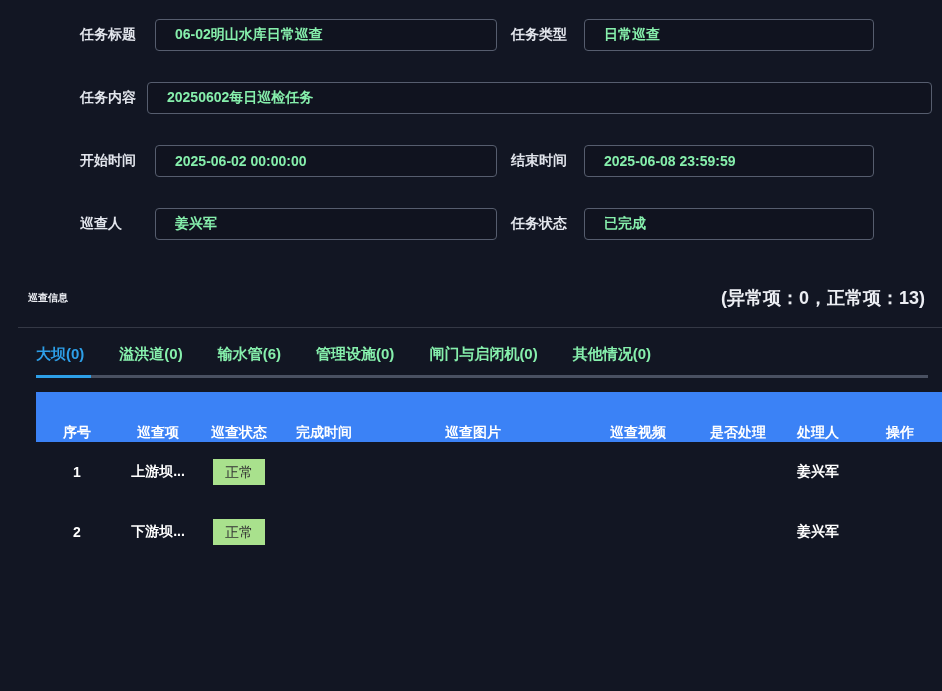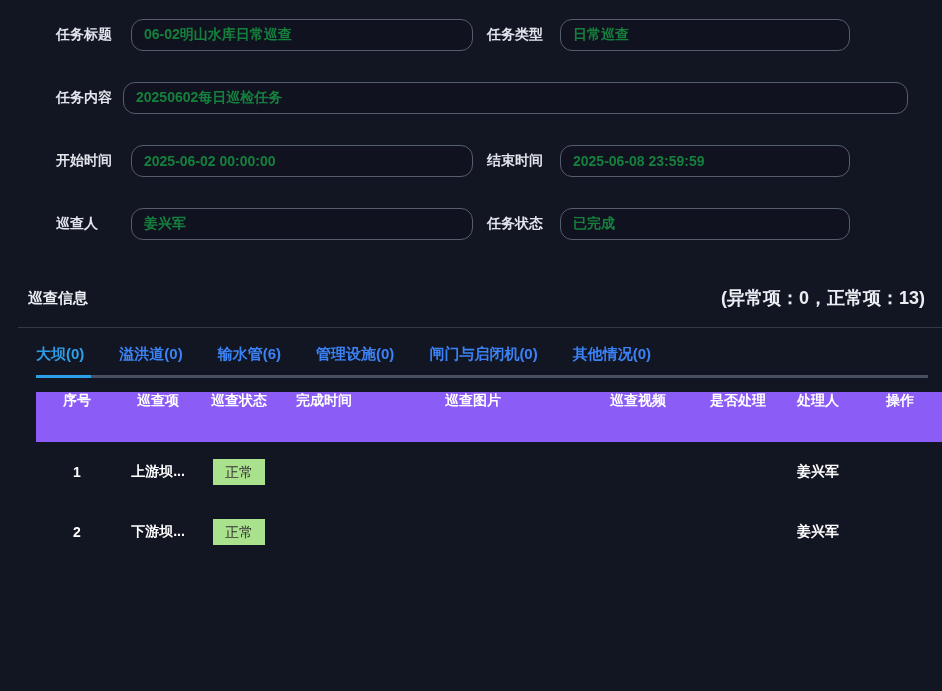--- a/index.html
+++ b/index.html
@@ -7,52 +7,52 @@
   body {
     background:#121623;
     font-family:"Liberation Sans","DejaVu Sans",sans-serif;
     color:#e8eaf0;
     overflow:hidden;
   }
   .page { width:942px; height:691px; padding-top:19px; }
 
   
   .form-row { display:flex; align-items:center; height:32px; margin-bottom:31px; padding-left:56px; }
-  .f-label { width:75px; font-size:14px; font-weight:600; color:#e2e5ec; flex:none; }
+  .f-label { width:75px; font-size:14px; font-weight:600; color:#e2e5ec; flex:none;margin-left:24px; }
   .f-label.narrow { width:67px; }
   .f-input {
-    height:32px; border:1px solid #565d6e; border-radius:12px;
-    background:#10131f; color:#15803d; font-size:14px; font-weight:700;
-    padding:0 12px; outline:none;
+    height:32px; border:1px solid #565d6e; border-radius:4px;
+    background:#10131f; color:#86efac; font-size:14px; font-weight:700;
+    padding:0 19px; outline:none;
     font-family:"Liberation Sans","DejaVu Sans",sans-serif;
   }
   .w1 { width:342px; flex:none; }
   .w2 { width:290px; flex:none; }
   .wfull { width:785px; flex:none; }
   .f-label.second { width:77px; margin-left:10px; padding-left:4px; }
 
   
   .section-head {
     display:flex; justify-content:space-between; align-items:center;
     padding:14px 17px 0 28px; height:40px;
   }
-  .section-title { font-size:15px; font-weight:600; color:#eceef3; }
+  .section-title { font-size:10px; font-weight:600; color:#eceef3; }
   .section-summary { font-size:18px; font-weight:600; color:#eceef3; }
   .divider { height:1px; background:#343845; margin:16px 0 0 18px; }
 
   
   .tabs { display:flex; padding:17px 0 0 36px;text-align:center; }
-  .tab { font-size:15px; font-weight:700; color:#3b82f6; margin-right:35px; cursor:pointer; }
+  .tab { font-size:15px; font-weight:700; color:#86efac; margin-right:35px; cursor:pointer; }
   .tab.active { color:#2d9fe8; }
   .tab-track { position:relative; height:3px; background:#495061; margin:11px 14px 0 36px; }
   .tab-track-active { position:absolute; left:0; top:0; width:55px; height:3px; background:#2d9fe8; }
 
   
   .table { margin:14px 0 0 36px; width:906px; }
-  .t-head { display:flex; align-items:flex-start; height:50px; background:#8b5cf6; }
+  .t-head { display:flex; align-items:flex-end; height:50px; background:#3b82f6; }
   .t-row  { display:flex; align-items:center; height:60px; }
   .cell { text-align:center; font-size:14px; font-weight:700; color:#ffffff; overflow:hidden; white-space:nowrap; }
   .t-head .cell { color:#ffffff; }
   .c1{width:9.05%;} .c2{width:8.83%;} .c3{width:9.05%;} .c4{width:9.71%;}
   .c5{width:23.18%;} .c6{width:13.25%;} .c7{width:8.83%;} .c8{width:8.83%;} .c9{width:9.27%;}
   .badge {
     display:inline-block; background:#a9e18d; color:#333333;
     font-size:14px; font-weight:400; padding:6px 12px; border-radius:0; line-height:1;
   }
 </style>

